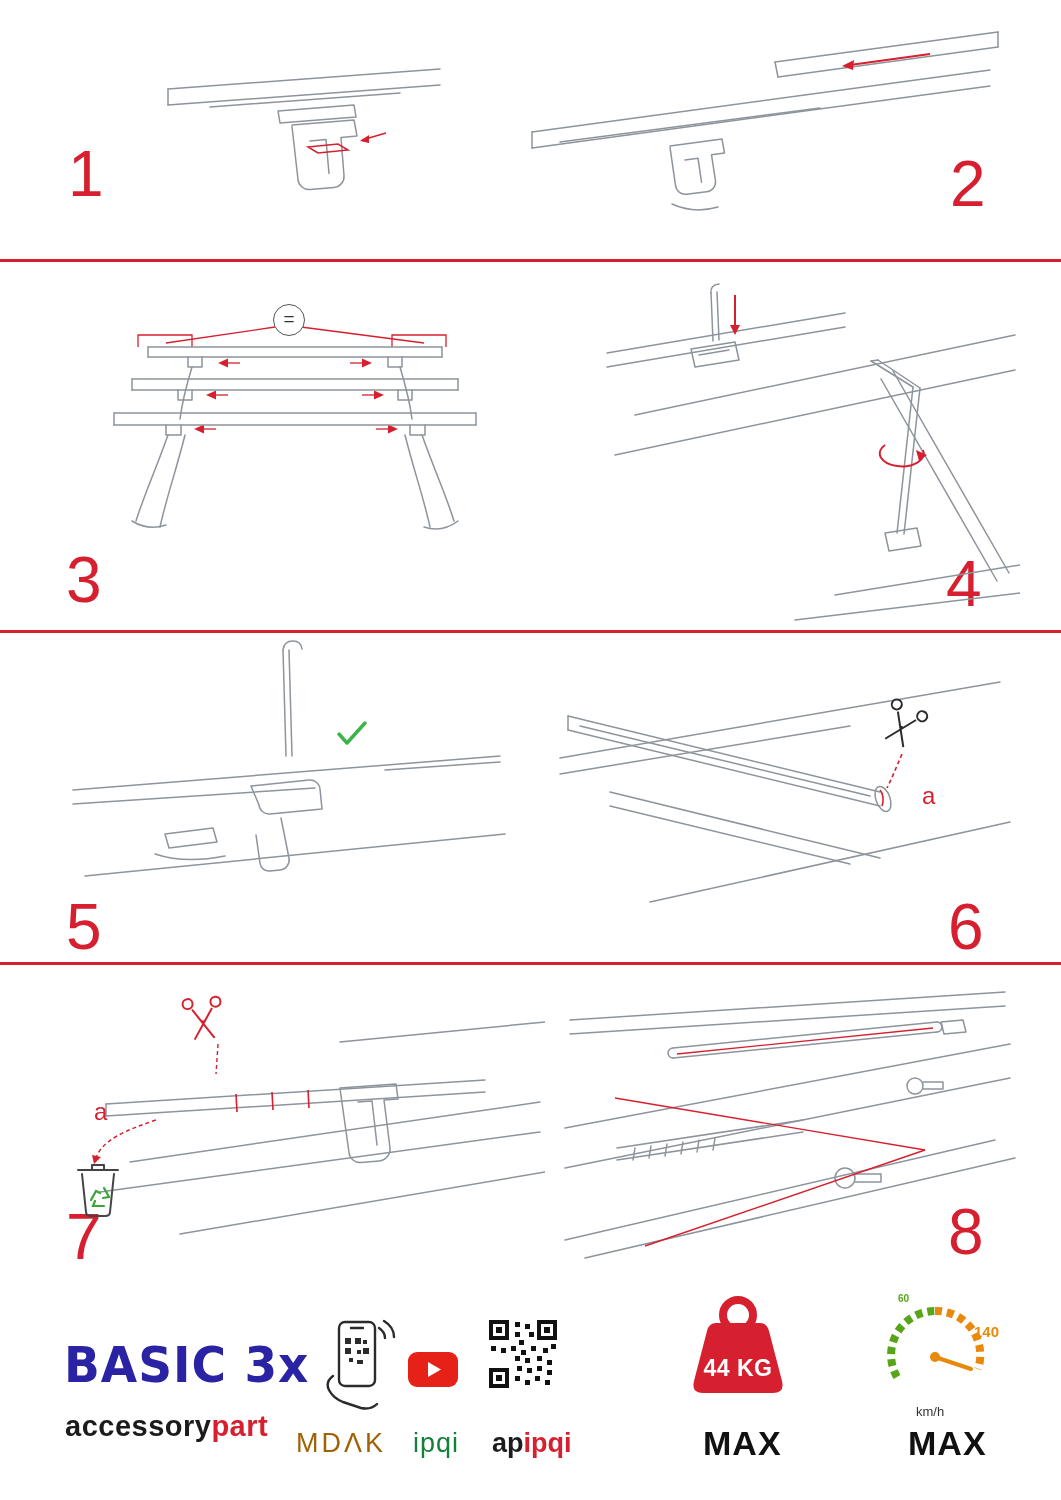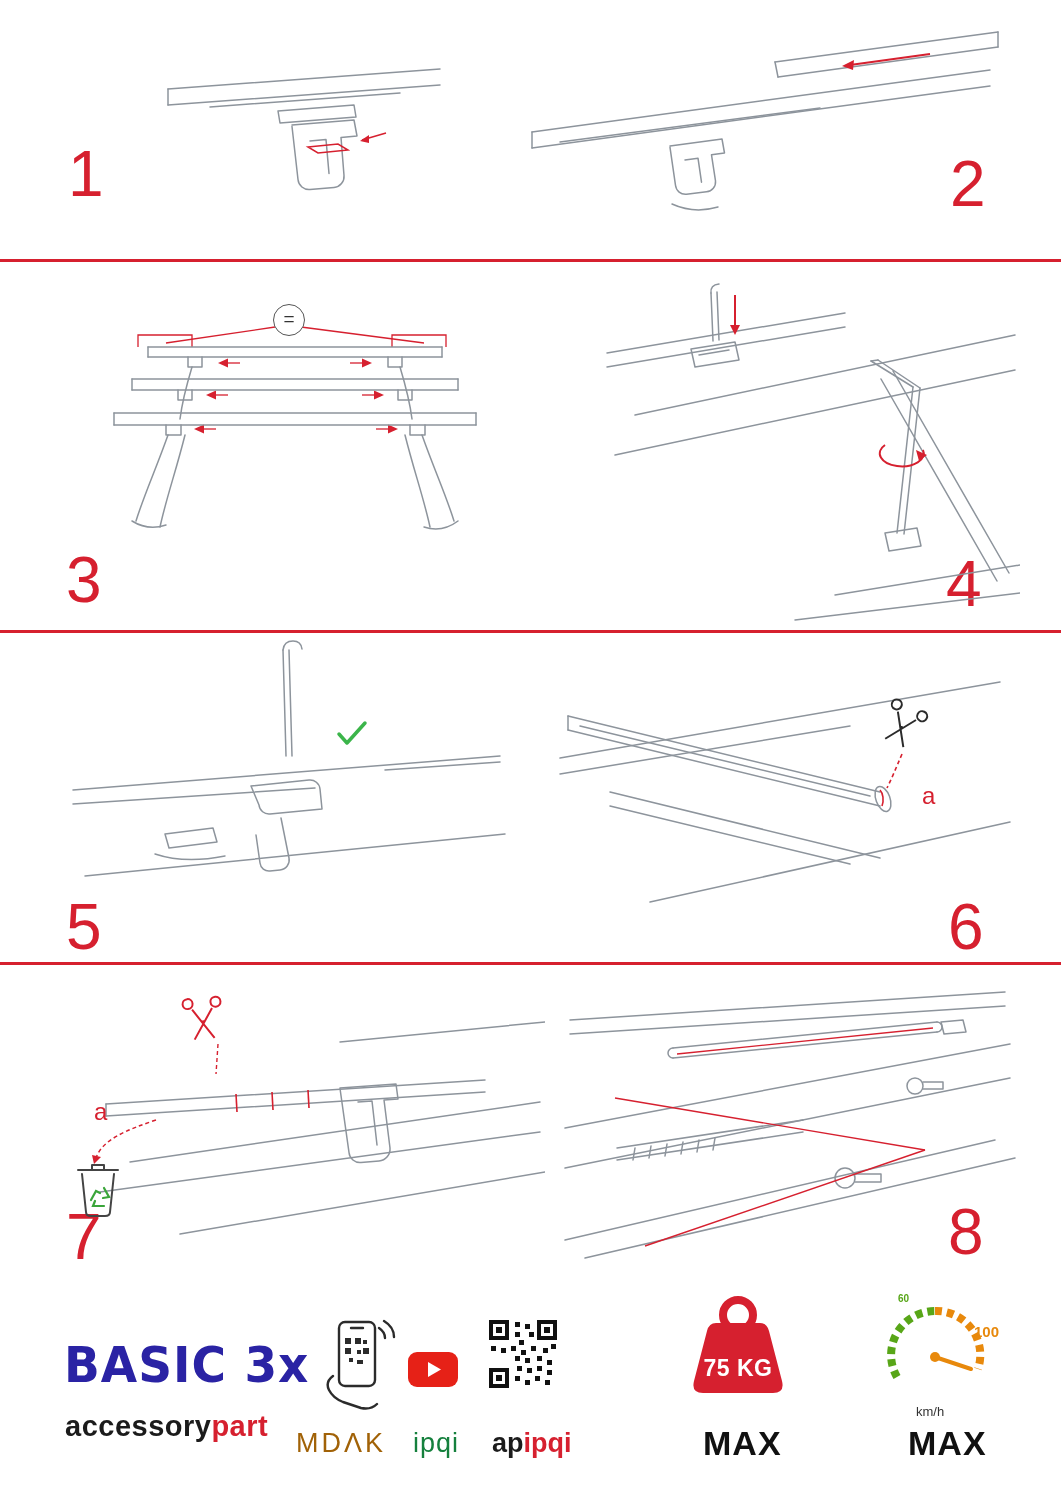--- a/index.html
+++ b/index.html
@@ -382,30 +382,30 @@
       </g>
     </svg>
   </div>
   <div class="partner-label apline"><span class="black">ap</span><span class="red">ipqi</span></div>
 
   <div class="weight-wrap">
     <svg width="132" height="118" viewBox="0 0 132 118">
       <circle cx="66" cy="22" r="15" fill="none" stroke="#d6202f" stroke-width="8"></circle>
       <path d="M44,30 h44 q7,0 9,8 l13,50 q3,12 -9,12 H31 q-12,0 -9,-12 l13,-50 q2,-8 9,-8 z" fill="#d6202f"></path>
     </svg>
-    <div class="weight-value">75 KG</div>
+    <div class="weight-value">44 KG</div>
   </div>
   <div class="max-label" style="left:703px;top:1424px">MAX</div>
 
   <div class="speed-wrap">
     <svg width="118" height="110" viewBox="0 0 118 110">
       <path d="M21,82 A44,44 0 0 1 59,16" fill="none" stroke="#58a618" stroke-width="8" stroke-dasharray="7,5"></path>
       <path d="M59,16 A44,44 0 0 1 102,74" fill="none" stroke="#e8890c" stroke-width="8" stroke-dasharray="7,5"></path>
       <line x1="59" y1="62" x2="95" y2="74" stroke="#e8890c" stroke-width="4" stroke-linecap="round"></line>
       <circle cx="59" cy="62" r="5" fill="#e8890c"></circle>
     </svg>
     <div class="speed-low">60</div>
-    <div class="speed-high">100</div>
+    <div class="speed-high">140</div>
     <div class="speed-unit">km/h</div>
   </div>
   <div class="max-label" style="left:908px;top:1424px">MAX</div>
 
 </div>
 
 </body></html>

